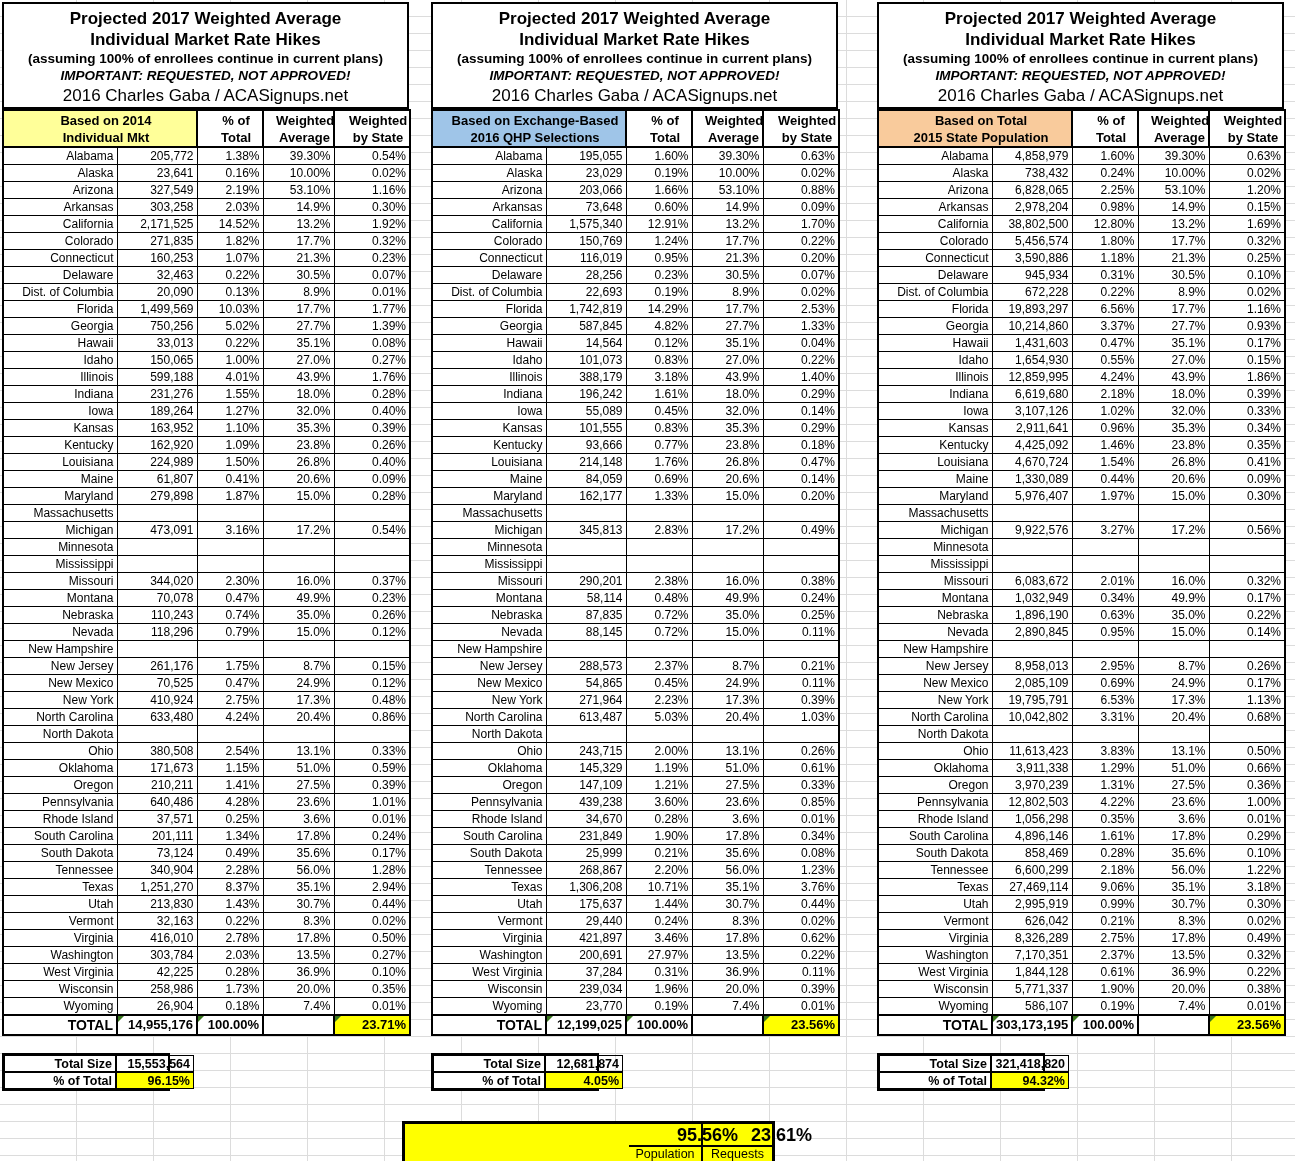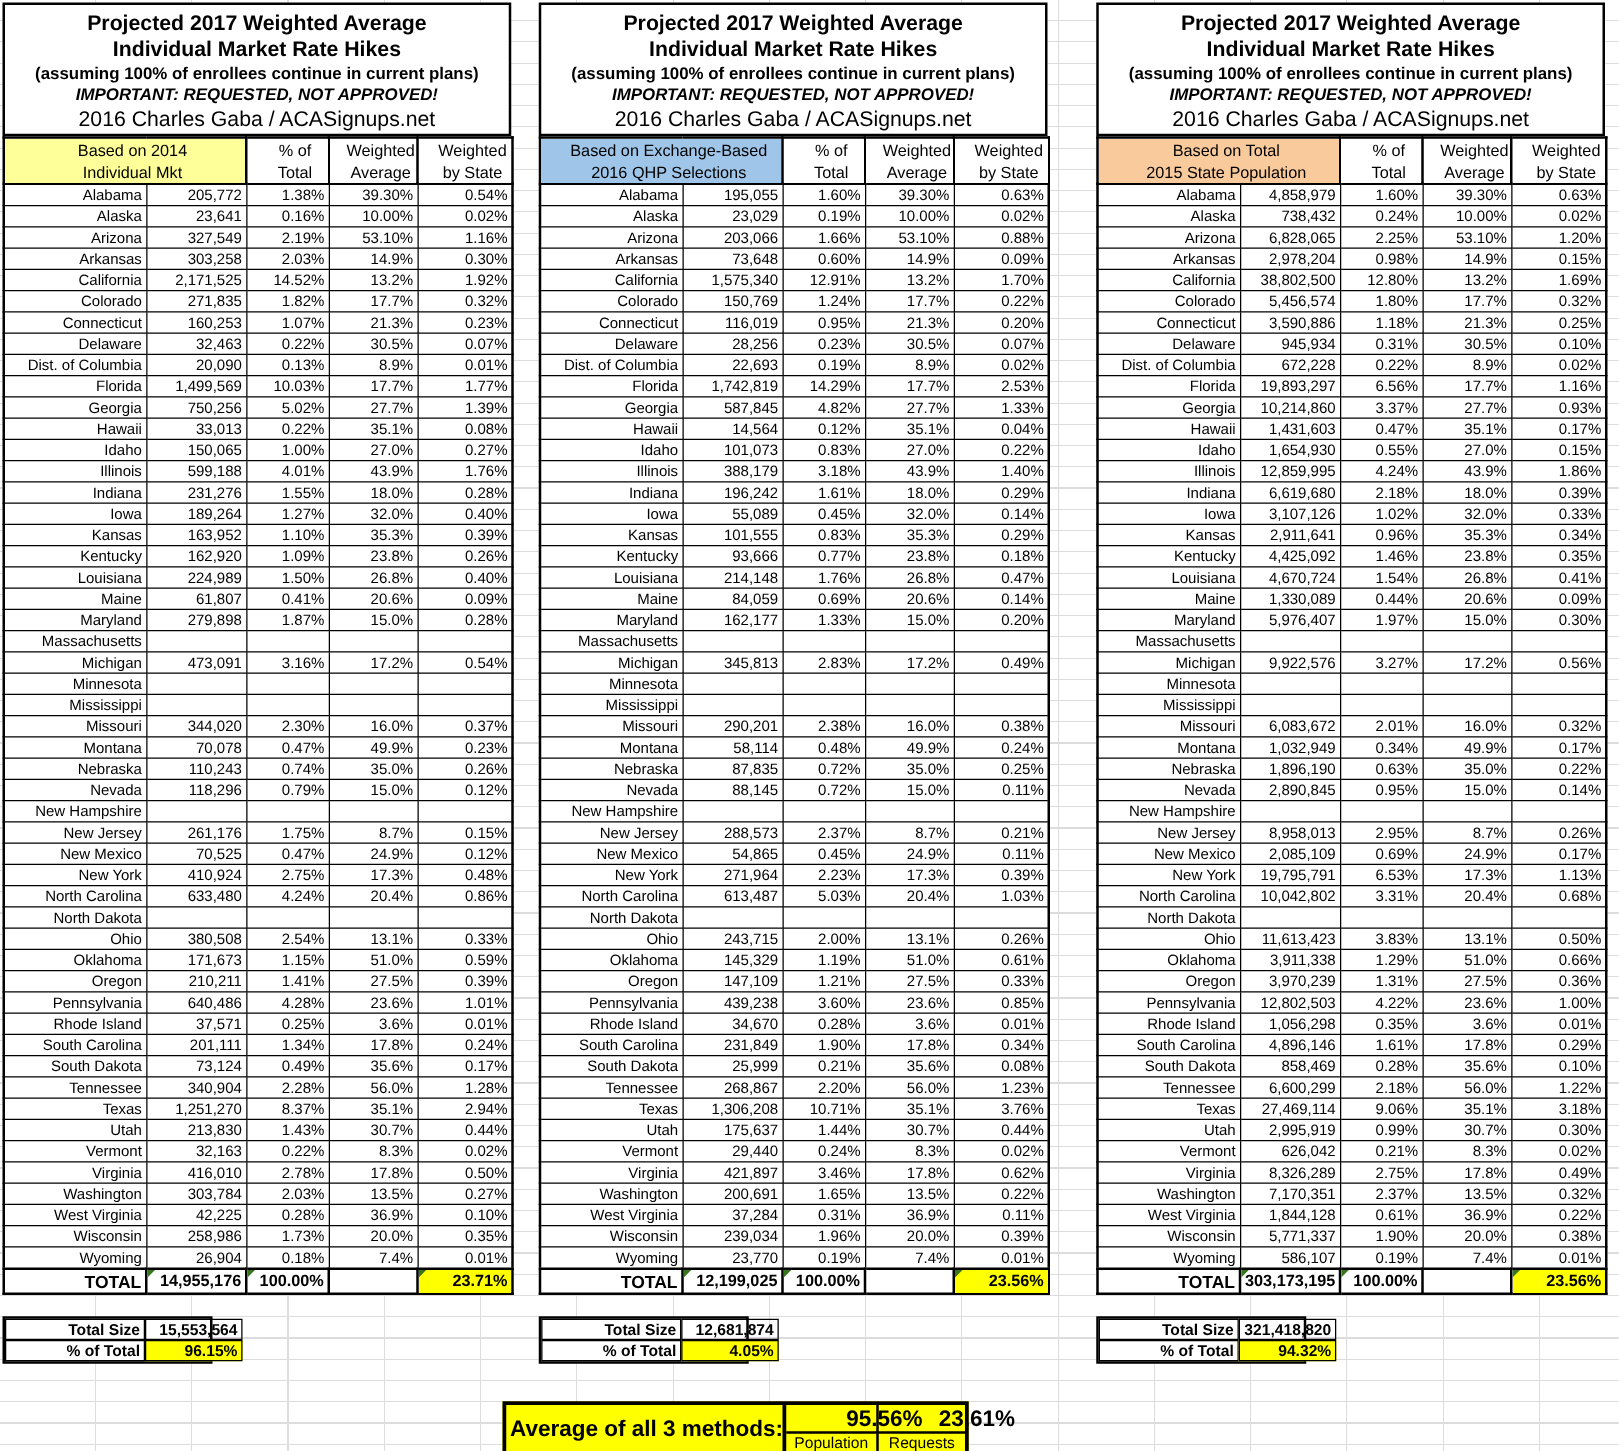--- a/index.html
+++ b/index.html
@@ -18,21 +18,21 @@
 
   .titlebox{ border:2px solid #000; background:#fff; height:107px; text-align:center; padding-top:4px; }
   .t-main{ font-size:17px; font-weight:bold; line-height:21px; }
   .t-sub{ font-size:13.5px; font-weight:bold; line-height:17px; }
   .t-warn{ font-size:13.5px; font-weight:bold; font-style:italic; line-height:18px; }
   .t-credit{ font-size:17px; font-weight:normal; line-height:22px; }
 
   table{ border-collapse:collapse; table-layout:fixed; width:407px; background:#fff; border:2px solid #000; }
   col.c1{width:114px;} col.c2{width:80px;} col.c3{width:66px;} col.c4{width:71px;} col.c5{width:76px;}
   th,td{ border:1px solid #000; white-space:nowrap; overflow:hidden; position:relative; }
-  thead th{ height:37px; font-size:13px; font-weight:normal; text-align:center; border-width:2px; background:#fff; vertical-align:middle; line-height:17px;padding-left:12px; }
+  thead th{ height:37px; font-size:13px; font-weight:bold; text-align:center; border-width:2px; background:#fff; vertical-align:middle; line-height:17px;padding-left:12px; }
   tbody td{ height:17px; font-size:12px; text-align:right; padding:0 3px; line-height:16px; }
   tbody tr.total td{ font-weight:bold; font-size:13px; height:19px; border-width:2px; line-height:18px; }
   tbody tr.total td.lbl{ font-size:14px; }
   .ycell{ background:var(--hl); }
   .gt::before{ content:""; position:absolute; top:0; left:0; border-top:6px solid #38761d; border-right:6px solid transparent; }
 
   .sumbox{ margin-top:17px; width:168px; border:2px solid #000; background:#fff; display:grid; grid-template-columns:112px 78px; }
   .sumbox .cell{ border:1px solid #000; height:17px; line-height:16px; font-size:12.5px; font-weight:bold; text-align:right; padding:0 3px; white-space:nowrap; }
 
   .avg{ position:absolute; left:402px; top:1121px; display:grid;
@@ -823,21 +823,21 @@
         <tr>
           <td>Virginia</td>
           <td>421,897</td>
           <td>3.46%</td>
           <td>17.8%</td>
           <td>0.62%</td>
         </tr>
         <tr>
           <td>Washington</td>
           <td>200,691</td>
-          <td>1.65%</td>
+          <td>27.97%</td>
           <td>13.5%</td>
           <td>0.22%</td>
         </tr>
         <tr>
           <td>West Virginia</td>
           <td>37,284</td>
           <td>0.31%</td>
           <td>36.9%</td>
           <td>0.11%</td>
         </tr>
@@ -1277,18 +1277,17 @@
   </table>
   <div class="sumbox">
     <div class="cell lab">Total Size</div>
     <div class="cell val">321,418,820</div>
     <div class="cell lab">% of Total</div>
     <div class="cell val ycell">94.32%</div>
   </div>
 </div>
 
 <div class="avg">
-  <div class="avg-label">Average of all 3 methods:</div>
   <div class="avg-val v1">95.56%</div>
   <div class="avg-val v2">23.61%</div>
   <div class="avg-sub s1">Population</div>
   <div class="avg-sub s2">Requests</div>
 </div>
 
 </body></html>

